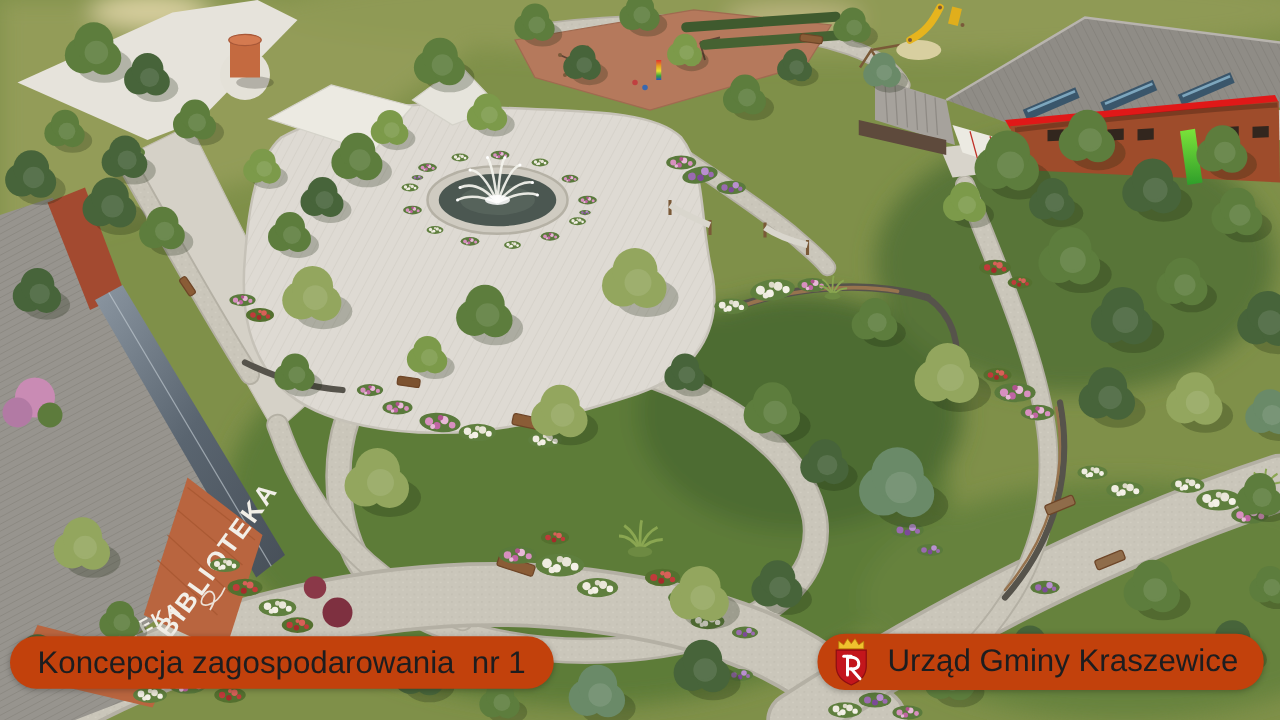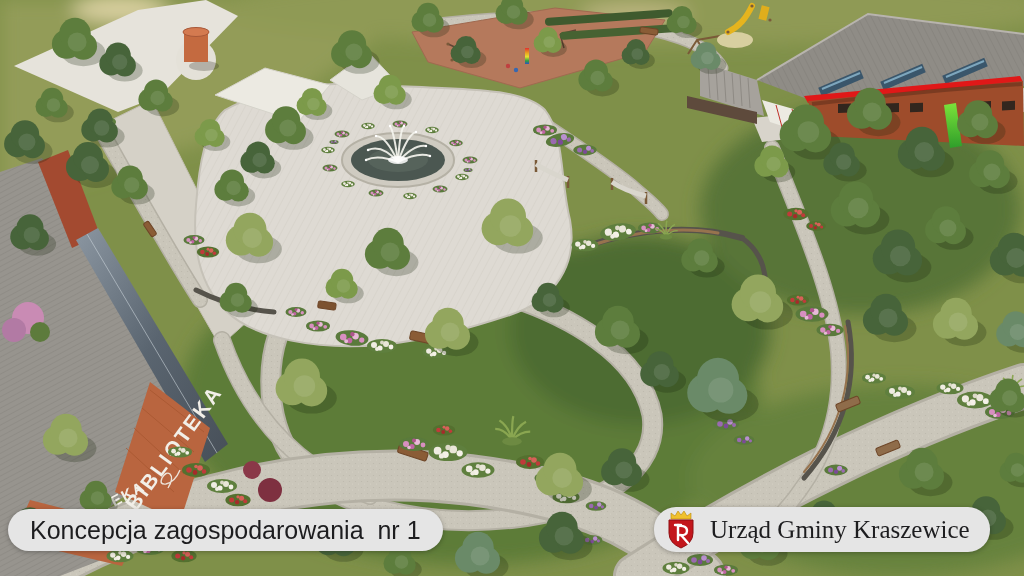--- a/index.html
+++ b/index.html
@@ -1,25 +1,25 @@
 <!DOCTYPE html>
 <html><head>
 <meta charset="utf-8">
 <style>
   html,body{margin:0;padding:0;background:#222;}
   .stage{position:relative;width:1024px;height:576px;overflow:hidden;
          font-family:"Liberation Sans",sans-serif;}
   .stage svg.scene{position:absolute;left:0;top:0;}
-  .caption{position:absolute;background:#e5e5e5;border-radius:22px;
+  .caption{position:absolute;background:#c2410c;border-radius:22px;
            display:flex;align-items:center;color:#1d1d1f;
            font:400 25px/1 "Liberation Sans",sans-serif;
            box-shadow:0 1px 5px rgba(0,0,0,.28);white-space:pre;}
   .caption-left{left:8px;top:509px;height:42px;padding:0 22px;}
   .caption-right{left:654px;top:507px;height:45px;padding:0 20px 0 10px;}
-  .caption-right .txt{margin-left:12px;font-family:Liberation Serif, serif;}
+  .caption-right .txt{margin-left:12px;}
   
   .cas{fill:none;stroke:#b4b0a4;stroke-linecap:round;}
   .grv{fill:none;stroke:url(#gp);stroke-linecap:round;}
   .wall{fill:none;stroke:#56534b;stroke-linecap:round;}
   .wood{fill:none;stroke:#97734e;stroke-linecap:round;}
   .tA{fill:#5d7d3d}.tB{fill:#47643a}.tC{fill:#93a65e}.tD{fill:#6a8a68}.tE{fill:#7c9a4a}
   .spray{fill:none;stroke:#f4f4ee;stroke-width:2;opacity:.92;}
 </style>
 </head>
 <body>

